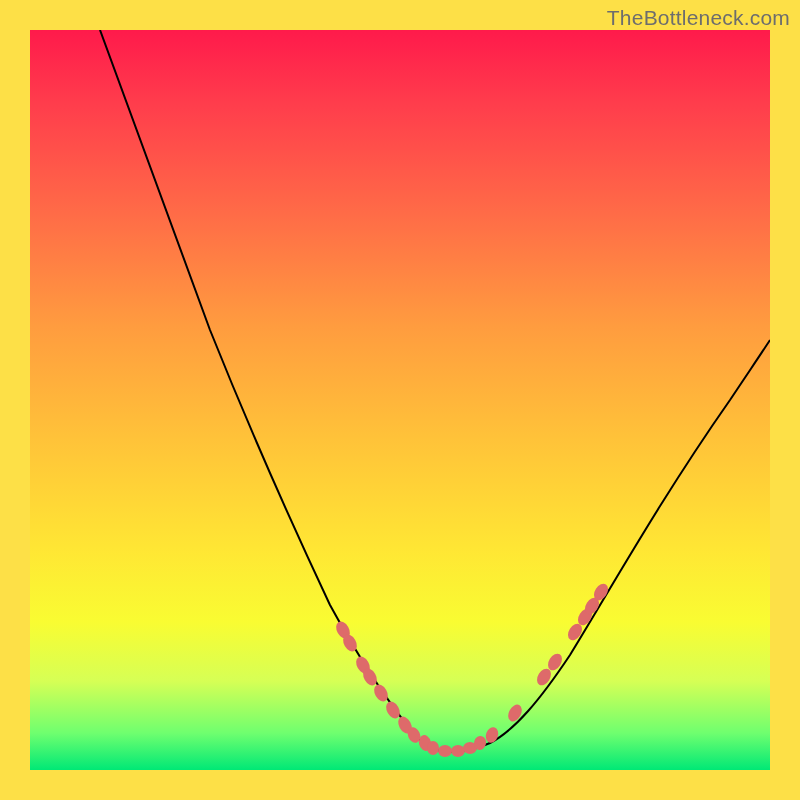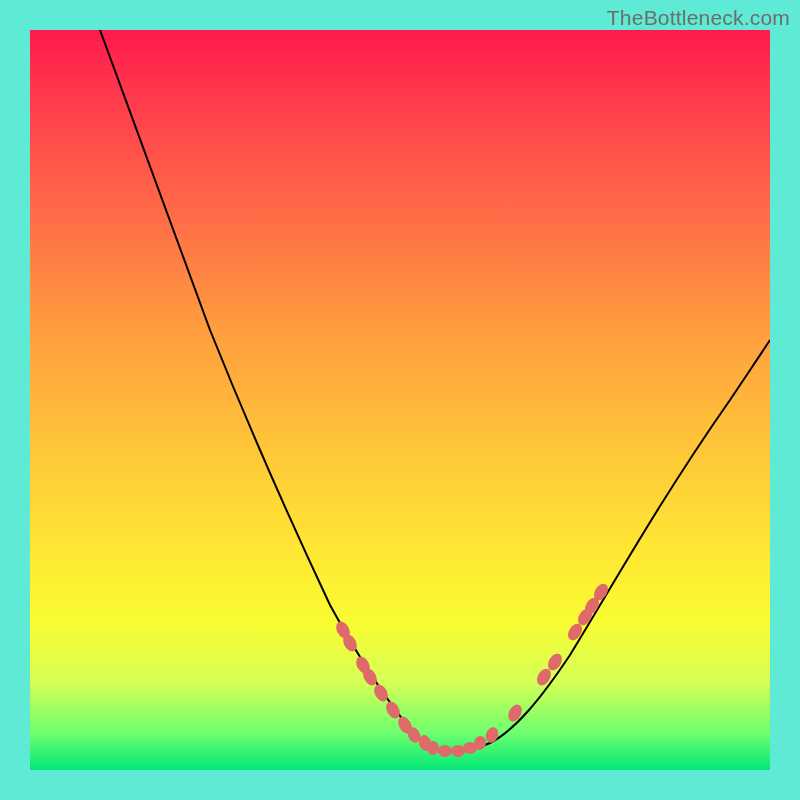--- a/index.html
+++ b/index.html
@@ -10,21 +10,21 @@
     background: #000;
     font-family: Arial, Helvetica, sans-serif;
     overflow: hidden;
   }
   .frame {
     position: absolute;
     left: 0;
     top: 0;
     width: 800px;
     height: 800px;
-    background: #5eead4;
+    background: #fde047;
   }
   .plot {
     position: absolute;
     left: 30px;
     top: 30px;
     width: 740px;
     height: 740px;
     
     background: linear-gradient(to bottom,
       #ff1a4b 0%,

